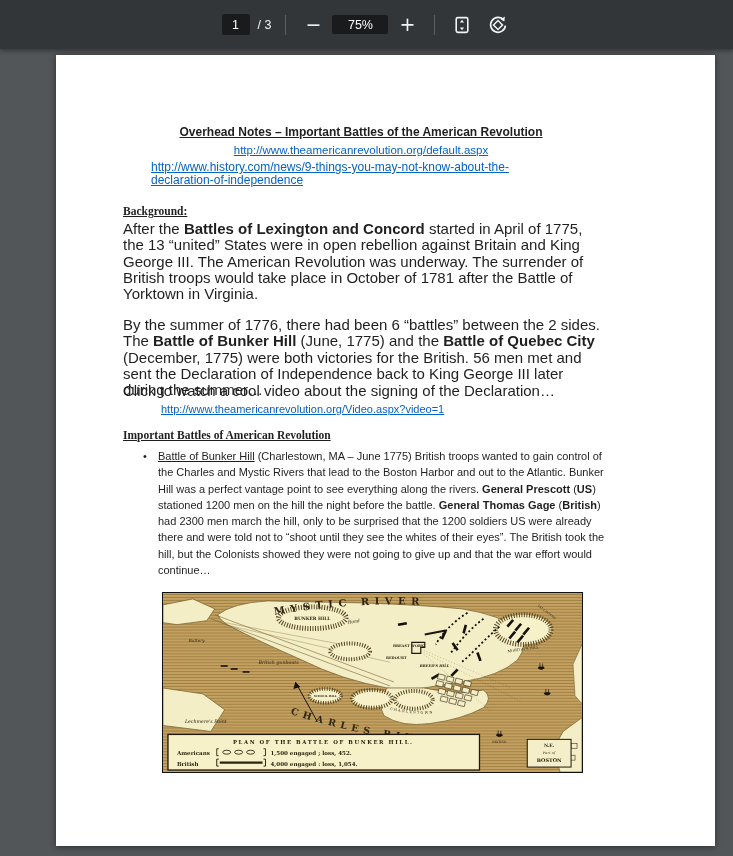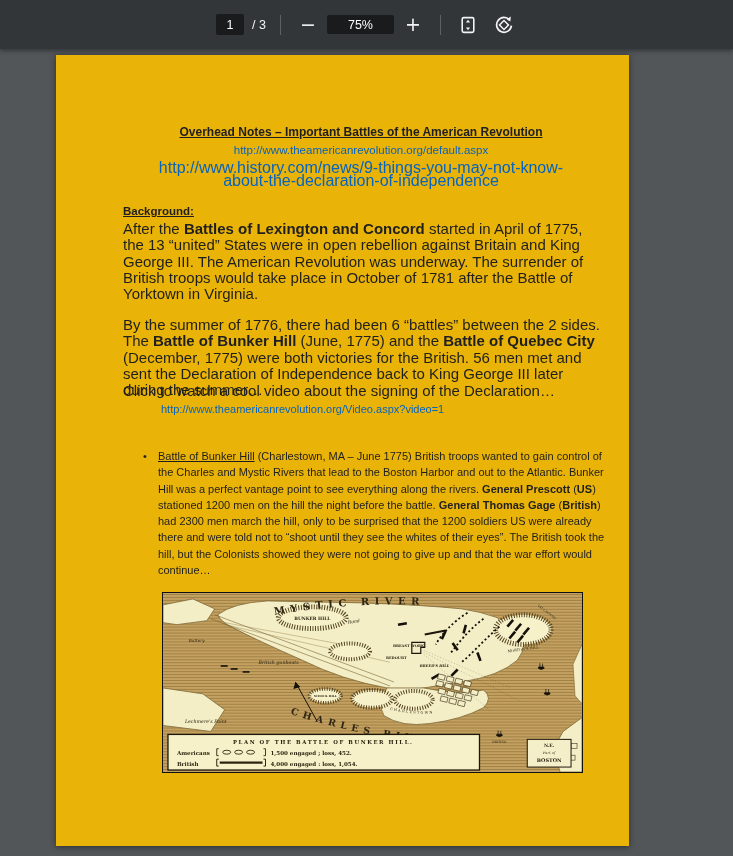--- a/index.html
+++ b/index.html
@@ -5,38 +5,38 @@
   html,body{margin:0;padding:0;background:#525659;width:733px;height:856px;overflow:hidden;
     font-family:"Liberation Sans",sans-serif;}
   .viewer{position:relative;width:733px;height:856px;background:#525659;}
   
   .toolbar{position:absolute;left:0;top:0;width:733px;height:49px;background:#323639;
     box-shadow:0 2px 4px rgba(0,0,0,.35);display:flex;align-items:center;justify-content:center;z-index:5;}
   .tb-group{display:flex;align-items:center;color:#f1f3f4;font-size:12.5px;}
   .chip{background:#191b1c;color:#fff;border:none;border-radius:2px;height:19px;
     text-align:center;font-size:12.5px;font-family:"Liberation Sans",sans-serif;}
   .page-chip{width:24px;}
-  .zoom-chip{width:67px;display:flex;align-items:center;justify-content:center;}
+  .zoom-chip{width:56px;display:flex;align-items:center;justify-content:center;}
   .tb-sep{width:1px;height:20px;background:#5d6164;margin:0 14px;}
   .tb-btn{background:none;border:none;color:#f1f3f4;cursor:pointer;display:flex;
     align-items:center;justify-content:center;width:26px;height:26px;padding:0;}
   .tb-btn svg{display:block;}
   .glyph-btn{font-size:19px;line-height:1;font-family:"DejaVu Sans",sans-serif;}
   .page-total{margin-left:8px;white-space:pre;}
   
-  .page{position:absolute;left:56px;top:55px;width:573px;height:791px;background:#eab308;
+  .page{position:absolute;left:56px;top:55px;width:659px;height:791px;background:#ffffff;
     box-shadow:0 1px 6px rgba(0,0,0,.45);}
   .page *{box-sizing:border-box;}
   .blk{position:absolute;color:#1f1f1f;}
   .ctr{left:55px;width:500px;text-align:center;}
   .doc-title{top:70px;font-size:12px;font-weight:bold;text-decoration:underline;}
-  .link{color:#0563c1;cursor:pointer;}
+  .link{color:#0563c1;text-decoration:underline;cursor:pointer;}
   .link1{top:89px;font-size:11.5px;}
-  .link2{top:106px;left:95px;width:420px;font-size:16px;line-height:13px;text-align:center;}
-  .h-ul{font-weight:bold;text-decoration:underline;font-size:11.5px;}
+  .link2{top:106px;left:95px;width:420px;font-size:12px;line-height:13px;text-align:left;}
+  .h-ul{font-weight:bold;text-decoration:underline;font-size:11.5px;font-family:Liberation Serif, serif;}
   .bg-head{top:150px;left:67px;}
   .para{left:67px;width:484px;font-size:15px;line-height:16.3px;}
   .p1{top:166px;}
   .p2{top:246px;margin-top:16px;}
   .p3{top:328px;}
   .vlink{top:348px;left:67px;font-size:11px;margin-left:38px;}
   .battles-head{top:374px;left:67px;}
   .bullet-marker{top:393px;left:87px;font-size:11px;line-height:16.3px;}
   .bullet-text{top:393px;left:102px;width:449px;font-size:11px;line-height:16.3px;}
   .bi{font-weight:bold;}
@@ -99,20 +99,21 @@
     <div class="blk h-ul bg-head">Background:</div>
 
     <div class="blk para p1"><span>After the </span><span class="b">Battles of Lexington and Concord</span><span> started in April of 1775, the 13 “united” States were in open rebellion against Britain and King George III. The American Revolution was underway. The surrender of British troops would take place in October of 1781 after the Battle of Yorktown in Virginia.</span></div>
 
     <div class="blk para p2"><span>By the summer of 1776, there had been 6 “battles” between the 2 sides. The </span><span class="b">Battle of Bunker Hill</span><span> (June, 1775) and the </span><span class="b">Battle of Quebec City</span><span> (December, 1775) were both victories for the British. 56 men met and sent the Declaration of Independence back to King George III later during the summer…</span></div>
 
     <div class="blk para p3">Click to watch a cool video about the signing of the Declaration…</div>
 
     <div class="blk vlink"><span class="link">http://www.theamericanrevolution.org/Video.aspx?video=1</span></div>
 
+    <div class="blk h-ul battles-head">Important Battles of American Revolution</div>
 
     <div class="blk bullet-marker">•</div>
 
     <div class="blk bullet-text"><span class="u">Battle of Bunker Hill</span><span> (Charlestown, MA – June 1775) British troops wanted to gain control of the Charles and Mystic Rivers that lead to the Boston Harbor and out to the Atlantic. Bunker Hill was a perfect vantage point to see everything along the rivers. </span><span class="bi">General Prescott</span><span> (</span><span class="b">US</span><span>) stationed 1200 men on the hill the night before the battle. </span><span class="bi">General Thomas Gage</span><span> (</span><span class="b">British</span><span>) had 2300 men march the hill, only to be surprised that the 1200 soldiers US were already there and were told not to “shoot until they see the whites of their eyes”.  The British took the hill, but the Colonists showed they were not going to give up and that the war effort would continue…</span></div>
 
     <div class="map-wrap">
       <svg viewBox="0 0 421 181" preserveAspectRatio="none">
         <defs>
           <pattern id="hatch" width="4" height="3" patternUnits="userSpaceOnUse">
             <rect width="4" height="3" fill="#c4a160"></rect>

